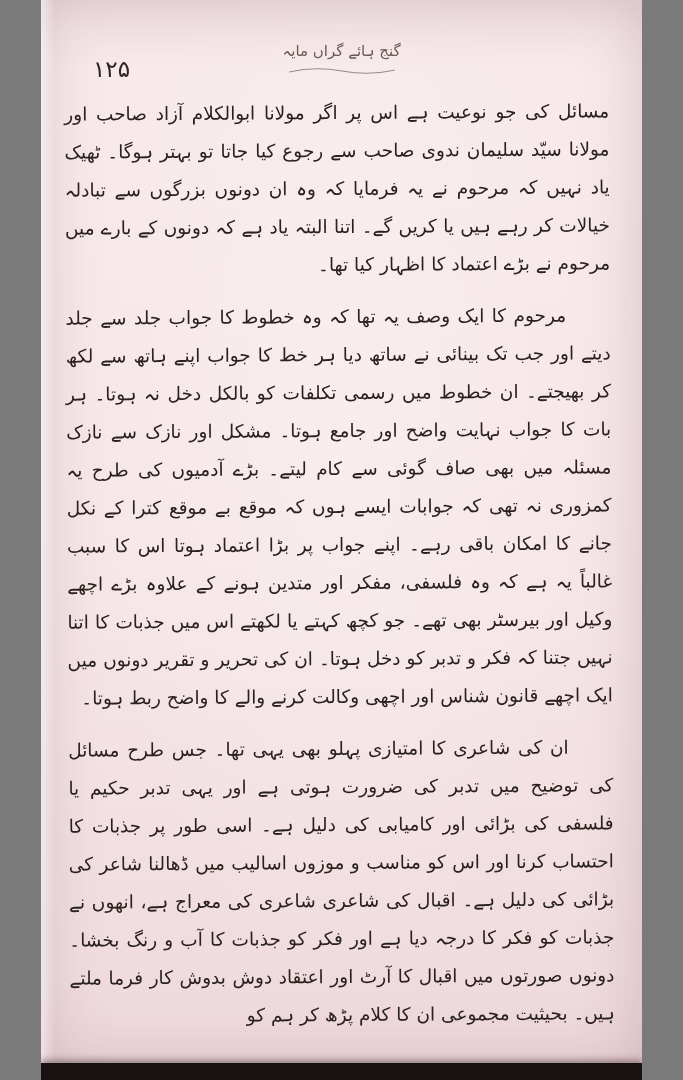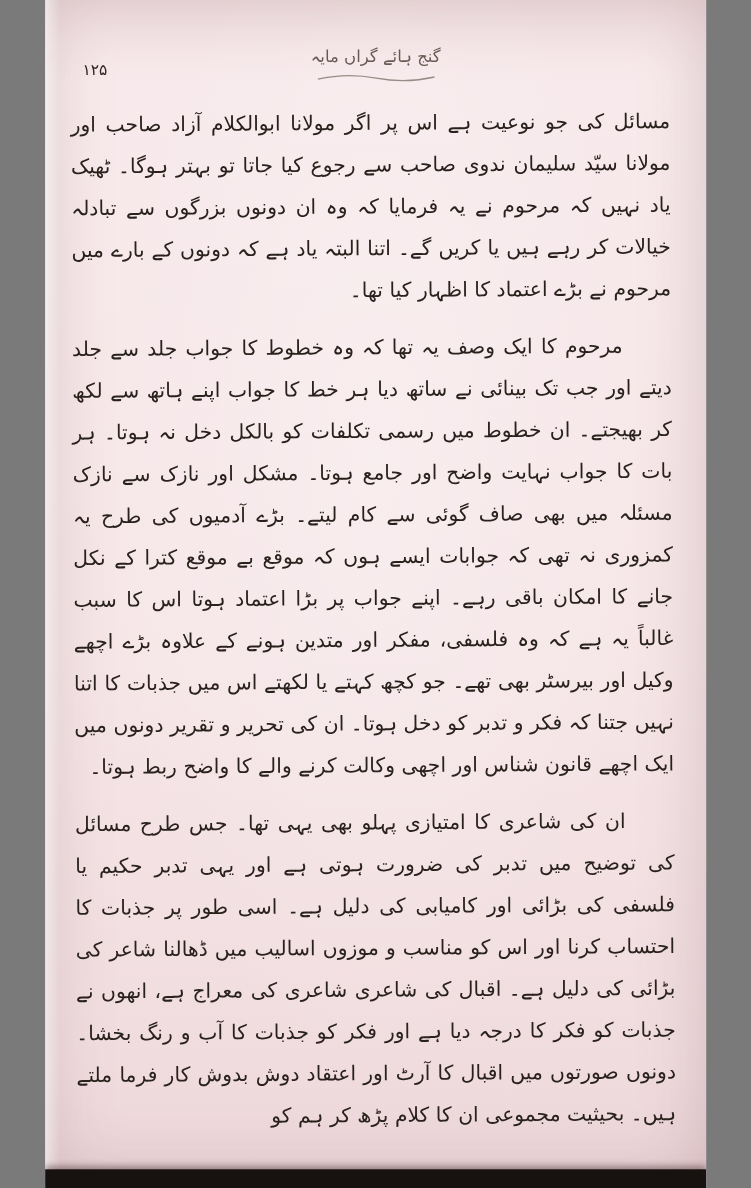--- a/index.html
+++ b/index.html
@@ -47,22 +47,22 @@
   .title-flourish {
     position: absolute;
     top: 66px;
     left: 50%;
     margin-left: -55px;
     opacity: 0.6;
   }
   .page-number {
     position: absolute;
     top: 56px;
-    left: 34px;
-    font-size: 14px;
+    left: 52px;
+    font-size: 23px;
     color: #2c2520;
     direction: rtl;
   }
   .body-text {
     position: absolute;
     top: 94px;
     right: 30px;
     left: 26px;
     bottom: 44px;
     direction: rtl;

